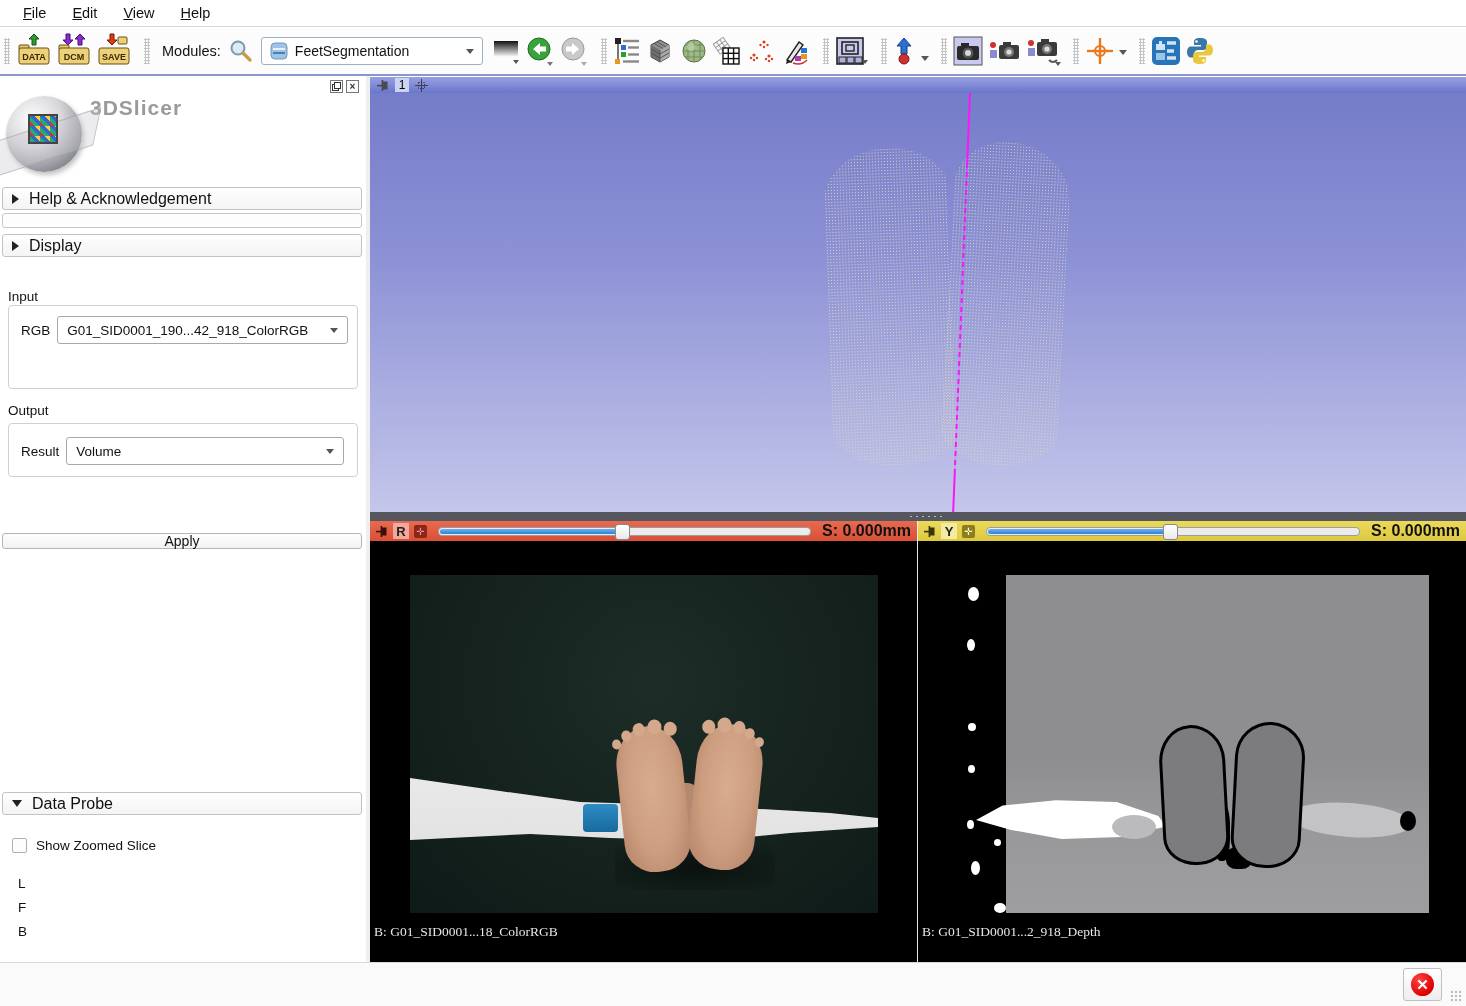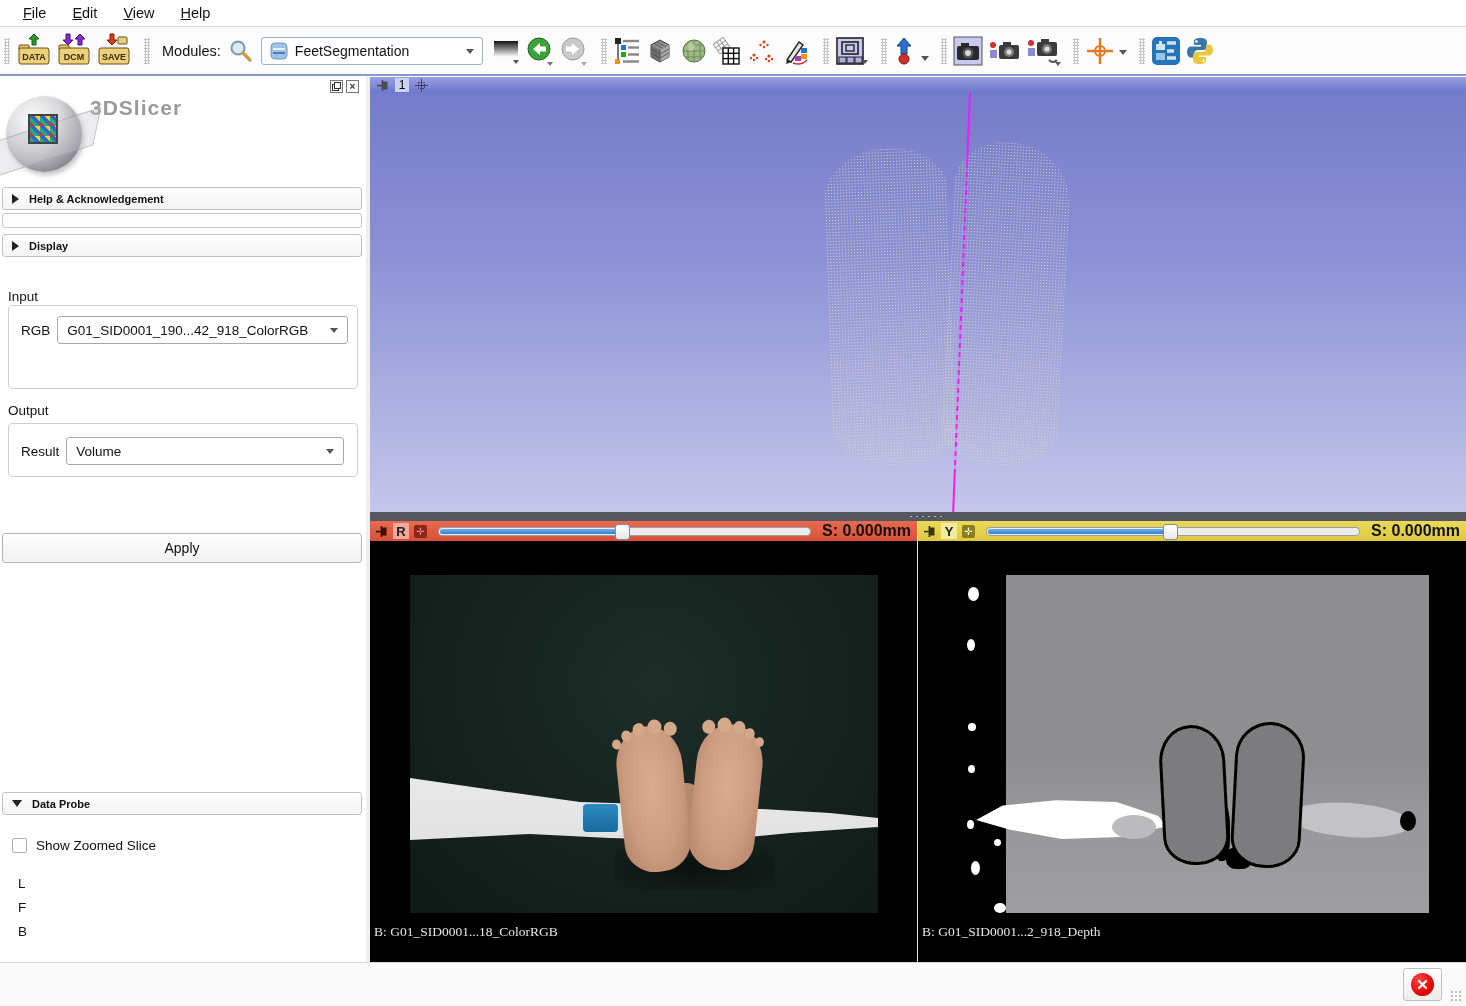--- a/index.html
+++ b/index.html
@@ -30,27 +30,27 @@
   .logo-orb { width:76px; height:76px; border-radius:50%; background:radial-gradient(circle at 35% 30%, #fdfdfd 0%, #d8d8dc 40%, #8d8d96 75%, #5a5a62 100%); position:relative; box-shadow:2px 3px 5px rgba(0,0,0,0.25); }
   .logo-cube { position:absolute; left:22px; top:18px; width:30px; height:30px; background:
       linear-gradient(45deg, #c33 0 25%, #2a7 25% 50%, #36c 50% 75%, #fc3 75% 100%);
       background-size:10px 10px; border:2px solid #444; }
   .logo-slice { position:absolute; left:-16px; top:30px; width:110px; height:34px; background:rgba(200,200,205,0.35); border:1px solid rgba(150,150,155,0.5); transform:rotate(-18deg) skewX(-30deg); }
   .logo-text { font-size:21px; color:#9a9a9a; letter-spacing:1px; font-weight:bold; margin-left:8px; }
   .collapse-btn { left:2px; width:360px; height:23px; border:1px solid #c2c2c2; border-radius:3px; background:linear-gradient(#fefefe,#f4f4f4); display:flex; align-items:center; padding-left:9px; gap:10px; font-size:14px; color:#111; }
   .tri-r { width:0; height:0; border-top:5px solid transparent; border-bottom:5px solid transparent; border-left:7px solid #222; }
   .tri-d { width:0; height:0; border-left:5px solid transparent; border-right:5px solid transparent; border-top:7px solid #222; }
   .thin-bar { left:2px; width:360px; height:15px; border:1px solid #c8c8c8; border-radius:3px; background:#fdfdfd; }
-  .sec-label { font-size:11px; color:#111;font-weight:bold; }
+  .sec-label { font-size:16px; color:#111; }
   .groupbox { left:8px; width:350px; border:1px solid #d0d0d0; border-radius:4px; background:#fff; }
   .frow { position:absolute; display:flex; align-items:center; gap:7px; }
   .flabel { font-size:13.5px; color:#111; }
   .combo { height:28px; border:1px solid #a9a9a9; border-radius:3px; background:#fff; display:flex; align-items:center; padding:0 9px; }
   .combo .txt { font-size:13.5px; color:#111; flex:1; white-space:nowrap; }
-  .apply-btn { left:2px; width:360px; height:30px; border:1px solid #b5b5b5; border-radius:3px; background:linear-gradient(#fefefe,#f2f2f2); font-size:14px; color:#111; display:flex; align-items:center; justify-content:center; }
+  .apply-btn { left:2px; width:360px; height:16px; border:1px solid #b5b5b5; border-radius:3px; background:linear-gradient(#fefefe,#f2f2f2); font-size:14px; color:#111; display:flex; align-items:center; justify-content:center; }
   .checkbox { width:15px; height:15px; border:1px solid #b0b0b0; border-radius:2px; background:#fdfdfd; }
   .probe-letter { font-size:13.5px; color:#111; }
 
   
   .view3d-header { left:370px; top:77px; width:1096px; height:16px; background:linear-gradient(#98a0e2,#6b76cb); display:flex; align-items:center; gap:6px; padding-left:6px; }
   .vlabel-box { width:14px; height:14px; background:#ccd3f2; font-size:12px; color:#000; display:flex; align-items:center; justify-content:center; }
   .view3d { left:370px; top:93px; width:1096px; height:419px; background:linear-gradient(#757cc8 0%, #8d92d6 40%, #b2b5e3 80%, #c4c6ea 100%); overflow:hidden; }
   .foot-cloud { position:absolute; background-image:radial-gradient(#dcd6ba 0.8px, rgba(0,0,0,0) 1px); background-size:3px 3px; }
   .mline { position:absolute; left:969px; top:93px; width:3px; height:420px; transform:rotate(2.3deg); transform-origin:top center; }
   .mline .s1 { width:2px; height:70px; background:#f817f8; }

